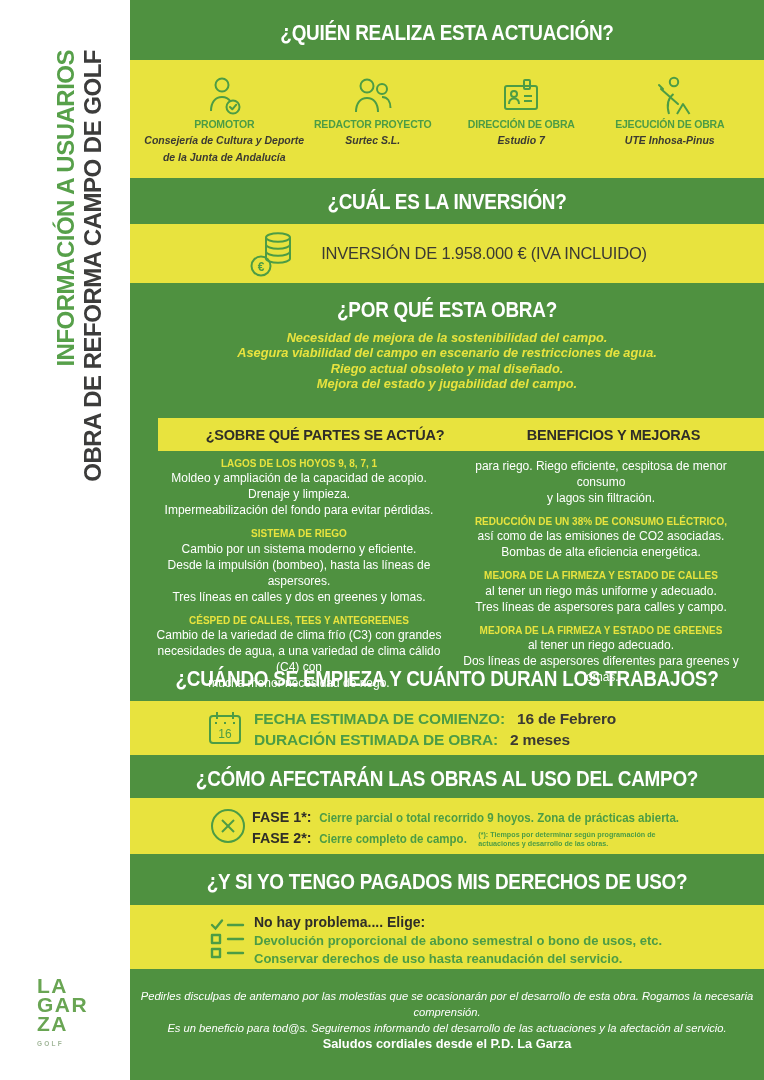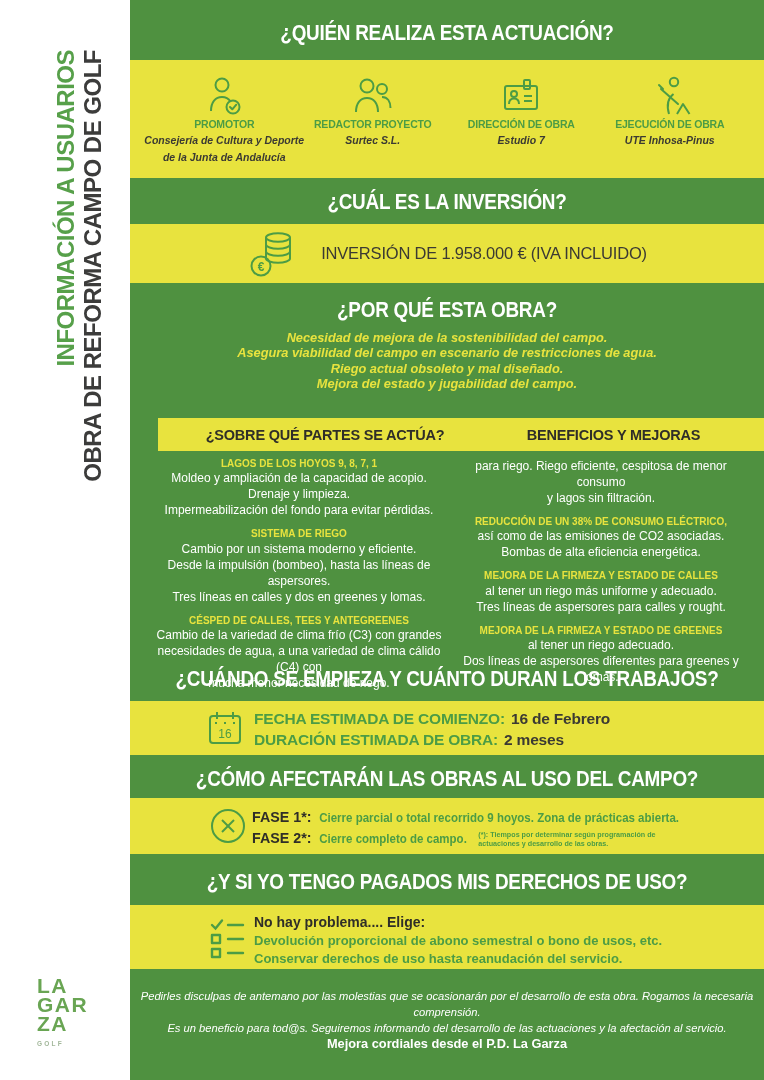--- a/index.html
+++ b/index.html
@@ -46,21 +46,21 @@
   .coltext.right{left:320px;}
   .sec{margin-bottom:10px;}
   .sec-h{font-size:10px;font-weight:bold;color:#e8e33e;line-height:12.3px;}
   .sec-b{font-size:12px;color:#ffffff;line-height:16px;white-space:pre-line;}
   
   .fecha-band{top:701px;height:54px;}
   .fecha-ic{position:absolute;left:76px;top:8px;}
   .fecha-lines{position:absolute;left:124px;top:7px;}
   .fecha-line{font-size:15.5px;font-weight:bold;line-height:21px;letter-spacing:-0.2px;}
   .fecha-label{color:#4c9c45;}
-  .fecha-value{color:#3b3a33;margin-left:2px;}
+  .fecha-value{color:#3b3a33;margin-left:8px;}
   
   .fase-band{top:798px;height:56px;padding-left:20px;}
   .fase-ic{position:absolute;left:78px;top:8px;}
   .fase-rows{position:absolute;left:122px;top:9px;width:500px;transform:scaleX(0.92);
              transform-origin:0 50%;}
   .fase-line{line-height:19px;white-space:nowrap;}
   .fase-label{font-size:15.5px;font-weight:bold;color:#2f2e28;}
   .fase-text{font-size:12.5px;font-weight:bold;color:#4c9c45;margin-left:4px;}
   .fase-note{display:inline-block;vertical-align:middle;width:205px;font-size:7.8px;
              line-height:9px;color:#4c9c45;margin-left:8px;white-space:normal;font-weight:bold;}
@@ -213,21 +213,21 @@
 y lagos sin filtración.</div>
       </div>
       <div class="sec">
         <div class="sec-h">REDUCCIÓN DE UN 38% DE CONSUMO ELÉCTRICO,</div>
         <div class="sec-b">así como de las emisiones de CO2 asociadas.
 Bombas de alta eficiencia energética.</div>
       </div>
       <div class="sec">
         <div class="sec-h">MEJORA DE LA FIRMEZA Y ESTADO DE CALLES</div>
         <div class="sec-b">al tener un riego más uniforme y adecuado.
-Tres líneas de aspersores para calles y rought.</div>
+Tres líneas de aspersores para calles y campo.</div>
       </div>
       <div class="sec">
         <div class="sec-h">MEJORA DE LA FIRMEZA Y ESTADO DE GREENES</div>
         <div class="sec-b">al tener un riego adecuado.
 Dos líneas de aspersores diferentes para greenes y lomas.</div>
       </div>
     </div>
 
     <div class="band-title" style="top:666px;">¿CUÁNDO SE EMPIEZA Y CUÁNTO DURAN LOS TRABAJOS?</div>
     <div class="band fecha-band">
@@ -290,16 +290,16 @@
       </div>
       <div class="check-lines">
         <div class="check-intro">No hay problema.... Elige:</div>
         <div class="check-opt">Devolución proporcional de abono semestral o bono de usos, etc.</div>
         <div class="check-opt">Conservar derechos de uso hasta reanudación del servicio.</div>
       </div>
     </div>
 
     <div class="footer-note">Pedirles disculpas de antemano por las molestias que se ocasionarán por el desarrollo de esta obra. Rogamos la necesaria comprensión.
 Es un beneficio para tod@s. Seguiremos informando del desarrollo de las actuaciones y la afectación al servicio.</div>
-    <div class="footer-close">Mejora cordiales desde el P.D. La Garza</div>
+    <div class="footer-close">Saludos cordiales desde el P.D. La Garza</div>
 
   </div>
 </div>
 
 </body></html>

